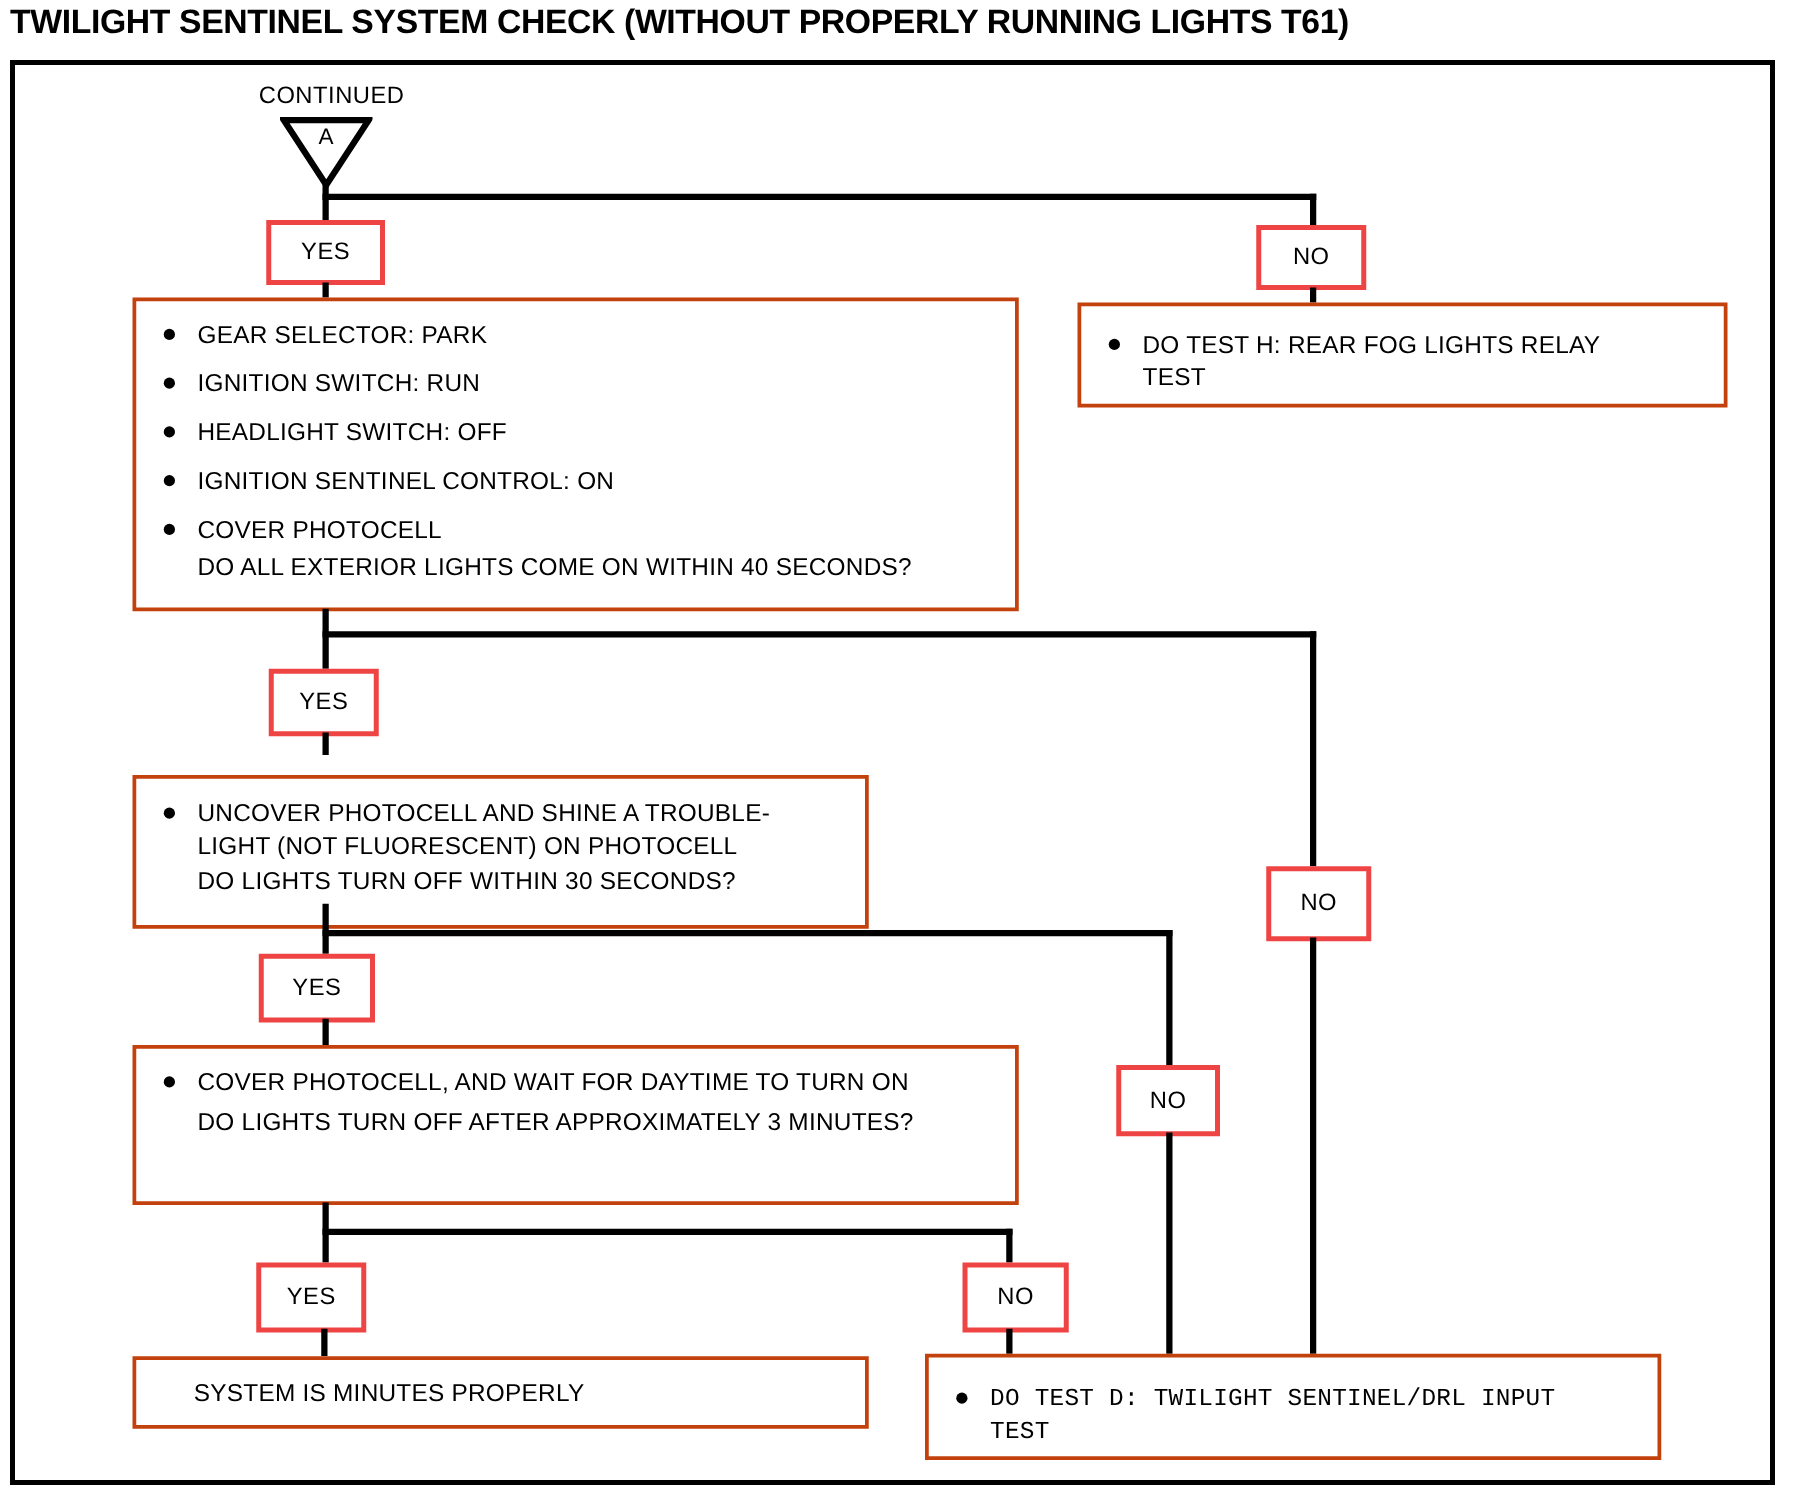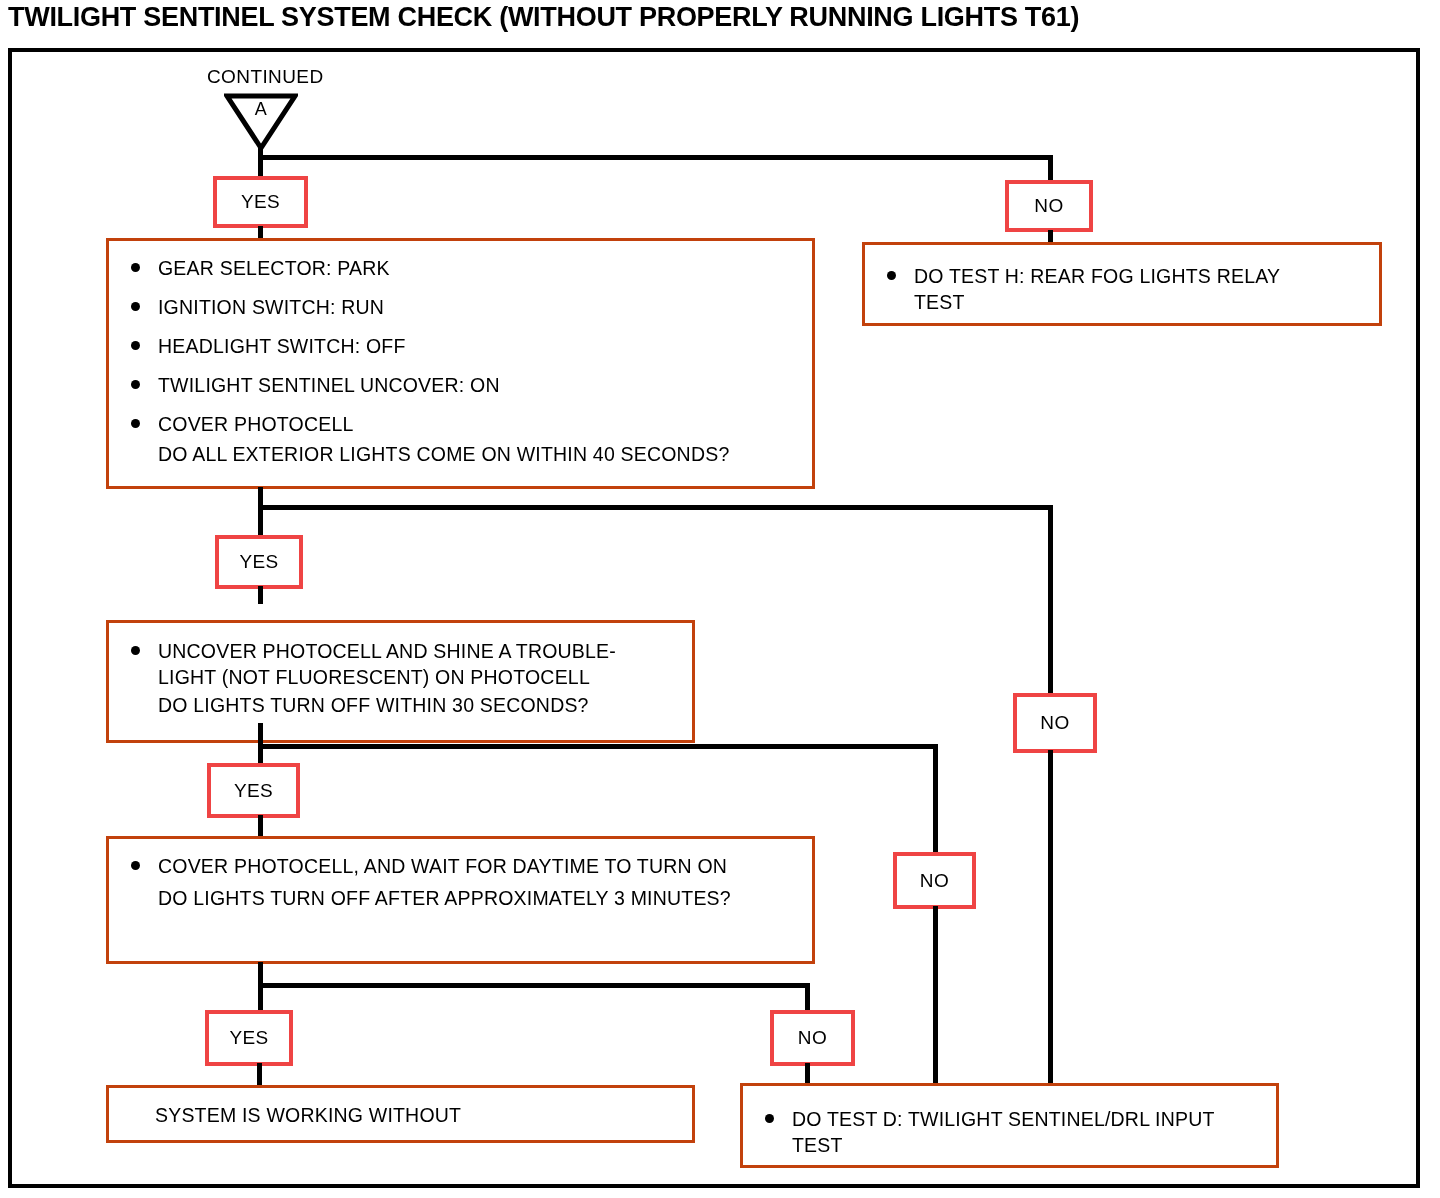--- a/index.html
+++ b/index.html
@@ -160,21 +160,21 @@
     <div class="bullet-row row-gap-lg">
       <span class="dot"></span>
       <span class="txt">IGNITION SWITCH: RUN</span>
     </div>
     <div class="bullet-row row-gap-lg">
       <span class="dot"></span>
       <span class="txt">HEADLIGHT SWITCH: OFF</span>
     </div>
     <div class="bullet-row row-gap-lg">
       <span class="dot"></span>
-      <span class="txt">TWILIGHT SENTINEL UNCOVER: ON</span>
+      <span class="txt">IGNITION SENTINEL CONTROL: ON</span>
     </div>
     <div class="bullet-row row-gap-sm">
       <span class="dot"></span>
       <span class="txt">COVER PHOTOCELL</span>
     </div>
     <div class="plain-row">DO ALL EXTERIOR LIGHTS COME ON WITHIN 40 SECONDS?</div>
   </div>
 
   <div class="content" style="left:862px; top:242px; width:520px; height:84px; padding-top:18px;">
     <div class="bullet-row">
@@ -227,24 +227,24 @@
   <div class="hline" style="left:258px; top:983px; width:552px;"></div>
   <div class="vline" style="left:805px; top:983px; height:31px;"></div>
 
   <div class="label-box" style="left:205px; top:1010px; width:88px; height:56px;">YES</div>
   <div class="vline" style="left:257px; top:1063px; height:22px;"></div>
 
   <div class="label-box" style="left:770px; top:1010px; width:85px; height:56px;">NO</div>
   <div class="vline" style="left:805px; top:1063px; height:22px;"></div>
 
   <div class="content" style="left:106px; top:1085px; width:589px; height:58px; padding-top:14px;">
-    <div class="plain-row no-indent" style="padding-left:24px;">SYSTEM IS WORKING WITHOUT</div>
-  </div>
-
-  <div class="content" style="left:740px; top:1083px; width:539px; height:85px; padding-top:20px;">
+    <div class="plain-row no-indent" style="padding-left:24px;">SYSTEM IS MINUTES PROPERLY</div>
+  </div>
+
+  <div class="content" style="left:740px; top:1083px; width:589px; height:85px; padding-top:20px;font-family:Liberation Mono, monospace;">
     <div class="bullet-row">
       <span class="dot"></span>
       <span class="txt">DO TEST D: TWILIGHT SENTINEL/DRL INPUT</span>
     </div>
     <div class="plain-row">TEST</div>
   </div>
 
 </div>
 
 </body></html>

